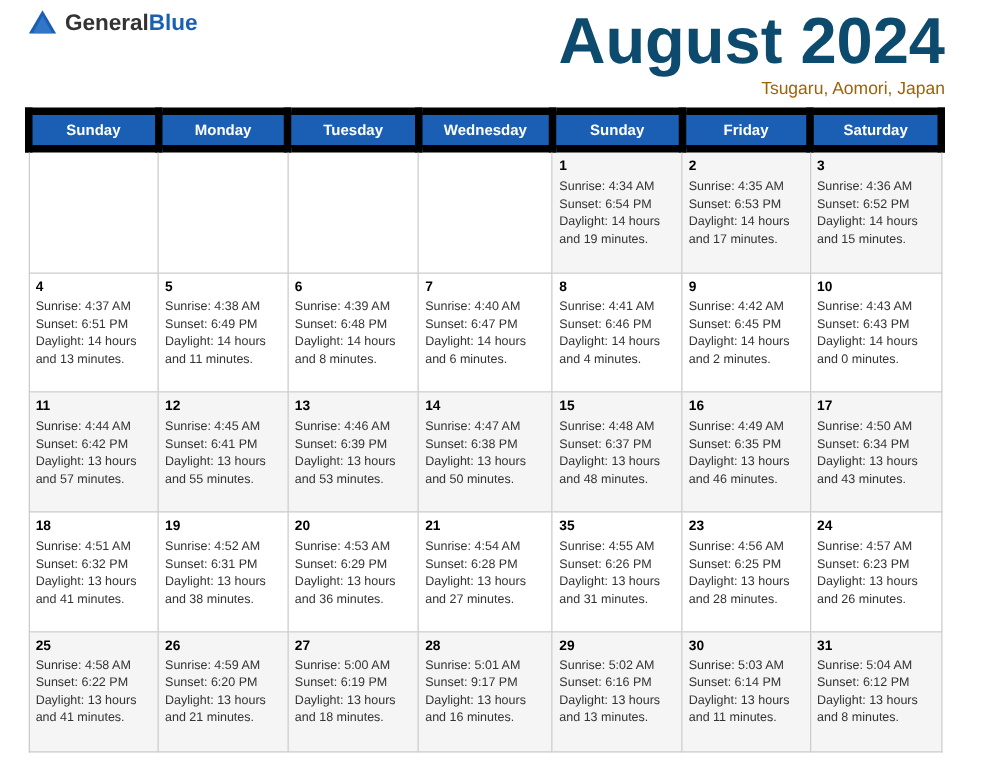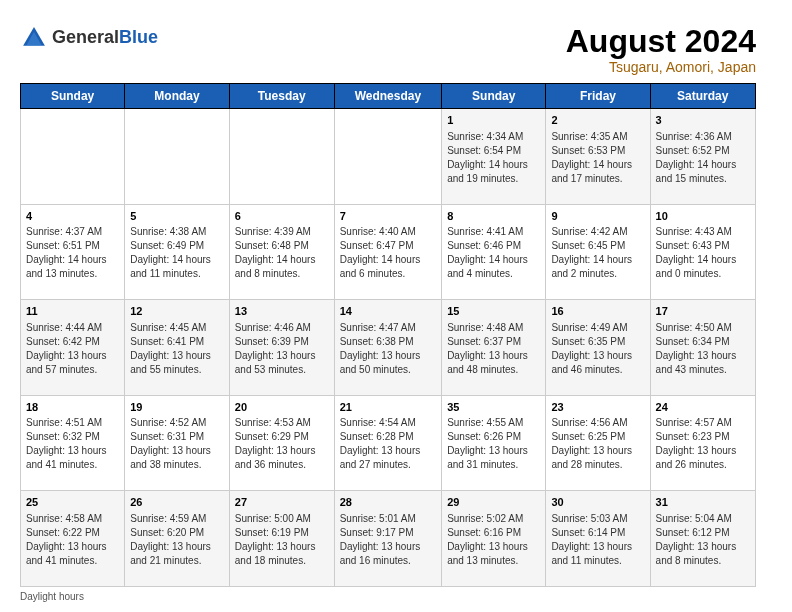--- a/index.html
+++ b/index.html
@@ -6,21 +6,21 @@
     body {
       font-family: Arial, sans-serif;
       background: #fff;
       width: 792px;
       height: 612px;
       overflow: hidden;
     }
     .page {
       width: 776px;
       height: 612px;
-      padding: 24px 20px 10px 20px;
+      padding: 5px 20px 10px 20px;
       display: flex;
       flex-direction: column;
     }
     .header {
       display: flex;
       justify-content: space-between;
       align-items: flex-start;
       margin-bottom: 8px;
     }
     .logo {
@@ -36,43 +36,43 @@
     .logo-general { color: #333; }
     .logo-blue { color: #1a5fb4; }
     .logo-icon {
       width: 28px;
       height: 28px;
     }
     .title-block {
       text-align: right;
     }
     .month-title {
-      font-size: 32px;
+      font-size: 52px;
       font-weight: bold;
-      color: #000000;
+      color: #0c4a6e;
       line-height: 1.1;
     }
     .subtitle {
       font-size: 14px;
       color: #a16207;
     }
     .calendar {
       flex: 1;
       border-collapse: collapse;
       width: 100%;
       font-size: 10.5px;
     }
     .calendar thead tr th {
       background-color: #1a5fb4;
       color: #fff;
       text-align: center;
       padding: 5px 3px;
       font-size: 12px;
       font-weight: bold;
-      border: 1px solid #000000;
+      border: 6px solid #000000;
     }
     .calendar tbody tr td {
       border: 1px solid #ccc;
       vertical-align: top;
       padding: 4px 5px;
       width: 113px;
       background: #fff;
       line-height: 1.4;
     }
     .calendar tbody tr:nth-child(odd) td {
@@ -361,16 +361,13 @@
             <span class="day-num">31</span>
             <div class="day-info">Sunrise: 5:04 AM</div>
             <div class="day-info">Sunset: 6:12 PM</div>
             <div class="day-info">Daylight: 13 hours</div>
             <div class="day-info">and 8 minutes.</div>
           </td>
         </tr>
       </tbody>
   </table>
 
-  <div class="footer-note">
-    <span>Daylight hours</span>
-  </div>
 </div>
 
 </body></html>

